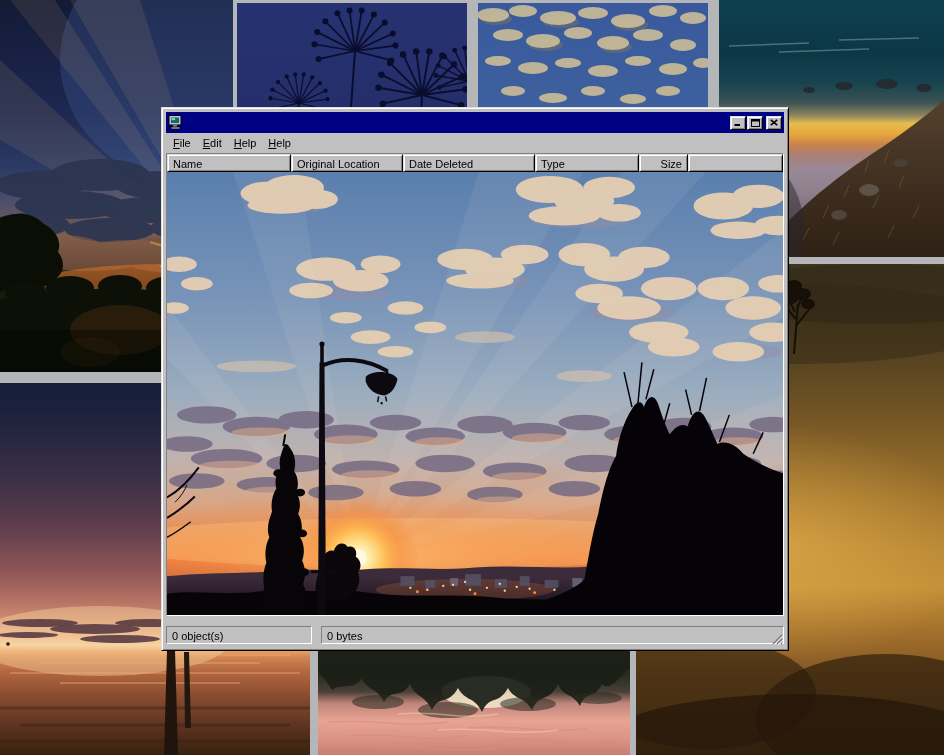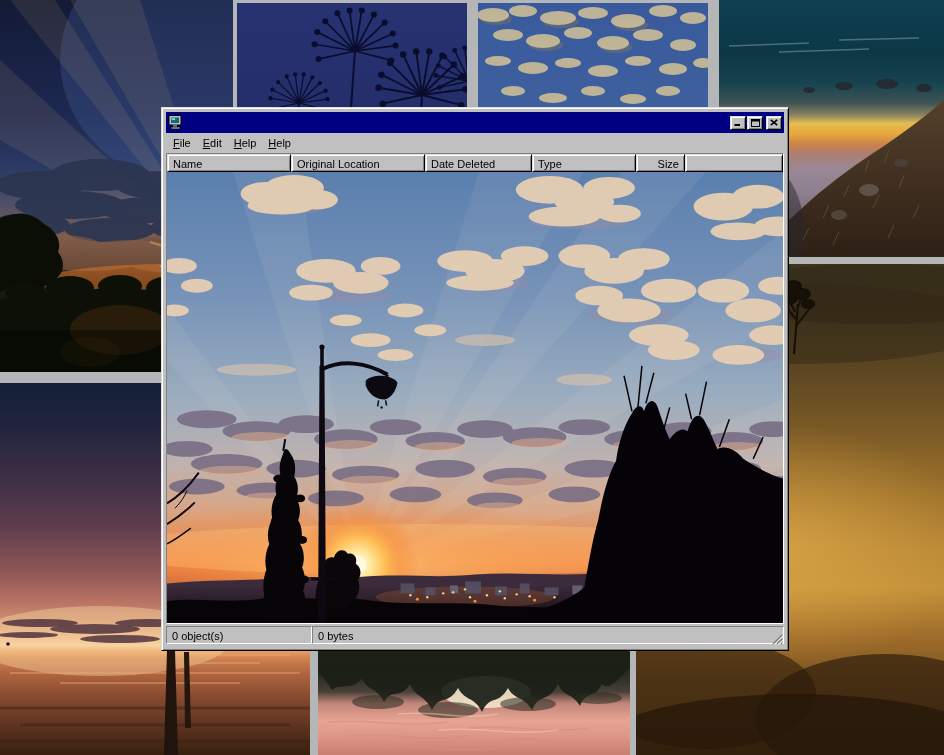--- a/index.html
+++ b/index.html
@@ -62,21 +62,21 @@
     background:#c0c0c0;
     border:1px solid;border-color:#dfdfdf #000 #000 #dfdfdf;
     box-shadow:inset 1px 1px 0 #fff, inset -1px -1px 0 #808080;
     white-space:nowrap;overflow:hidden;
   }
   .col.size{text-align:right;padding-left:8px;}
   .col.filler{flex:1;}
   .viewport{flex:1;position:relative;min-height:0;}
   .viewport svg{position:absolute;left:0;top:0;width:100%;height:100%;}
   .statusbar{
-    flex:0 0 auto;height:20px;display:flex;gap:0;padding-top:2px;position:relative;
+    flex:0 0 auto;height:20px;display:flex;gap:9px;padding-top:10px;position:relative;
     font-size:11px;
   }
   .panel{
     box-sizing:border-box;height:18px;line-height:14px;padding:2px 5px 0 5px;
     border:1px solid;border-color:#808080 #fff #fff #808080;
     white-space:nowrap;overflow:hidden;
   }
   .panel.p1{width:146px;flex:0 0 auto;}
   .panel.p2{flex:1;}
   .grip{position:absolute;right:1px;bottom:1px;width:13px;height:13px;}
@@ -500,22 +500,22 @@
   <div class="menubar">
     <span class="menu-item">File</span>
     <span class="menu-item">Edit</span>
     <span class="menu-item">Help</span>
     <span class="menu-item">Help</span>
   </div>
 
   <div class="client">
     <div class="header-row">
       <div class="col" style="width:124px">Name</div>
-      <div class="col" style="width:134px">Original Location</div>
-      <div class="col" style="width:107px">Date Deleted</div>
+      <div class="col" style="width:112px">Original Location</div>
+      <div class="col" style="width:132px">Date Deleted</div>
       <div class="col" style="width:104px">Type</div>
       <div class="col size" style="width:49px">Size</div>
       <div class="col filler"></div>
     </div>
 
     <div class="viewport">
       <svg viewBox="0 0 620 456" preserveAspectRatio="none">
         <defs>
           <linearGradient id="skyM" x1="0" y1="0" x2="0" y2="1">
             <stop offset="0" stop-color="#5a7fae"></stop>

